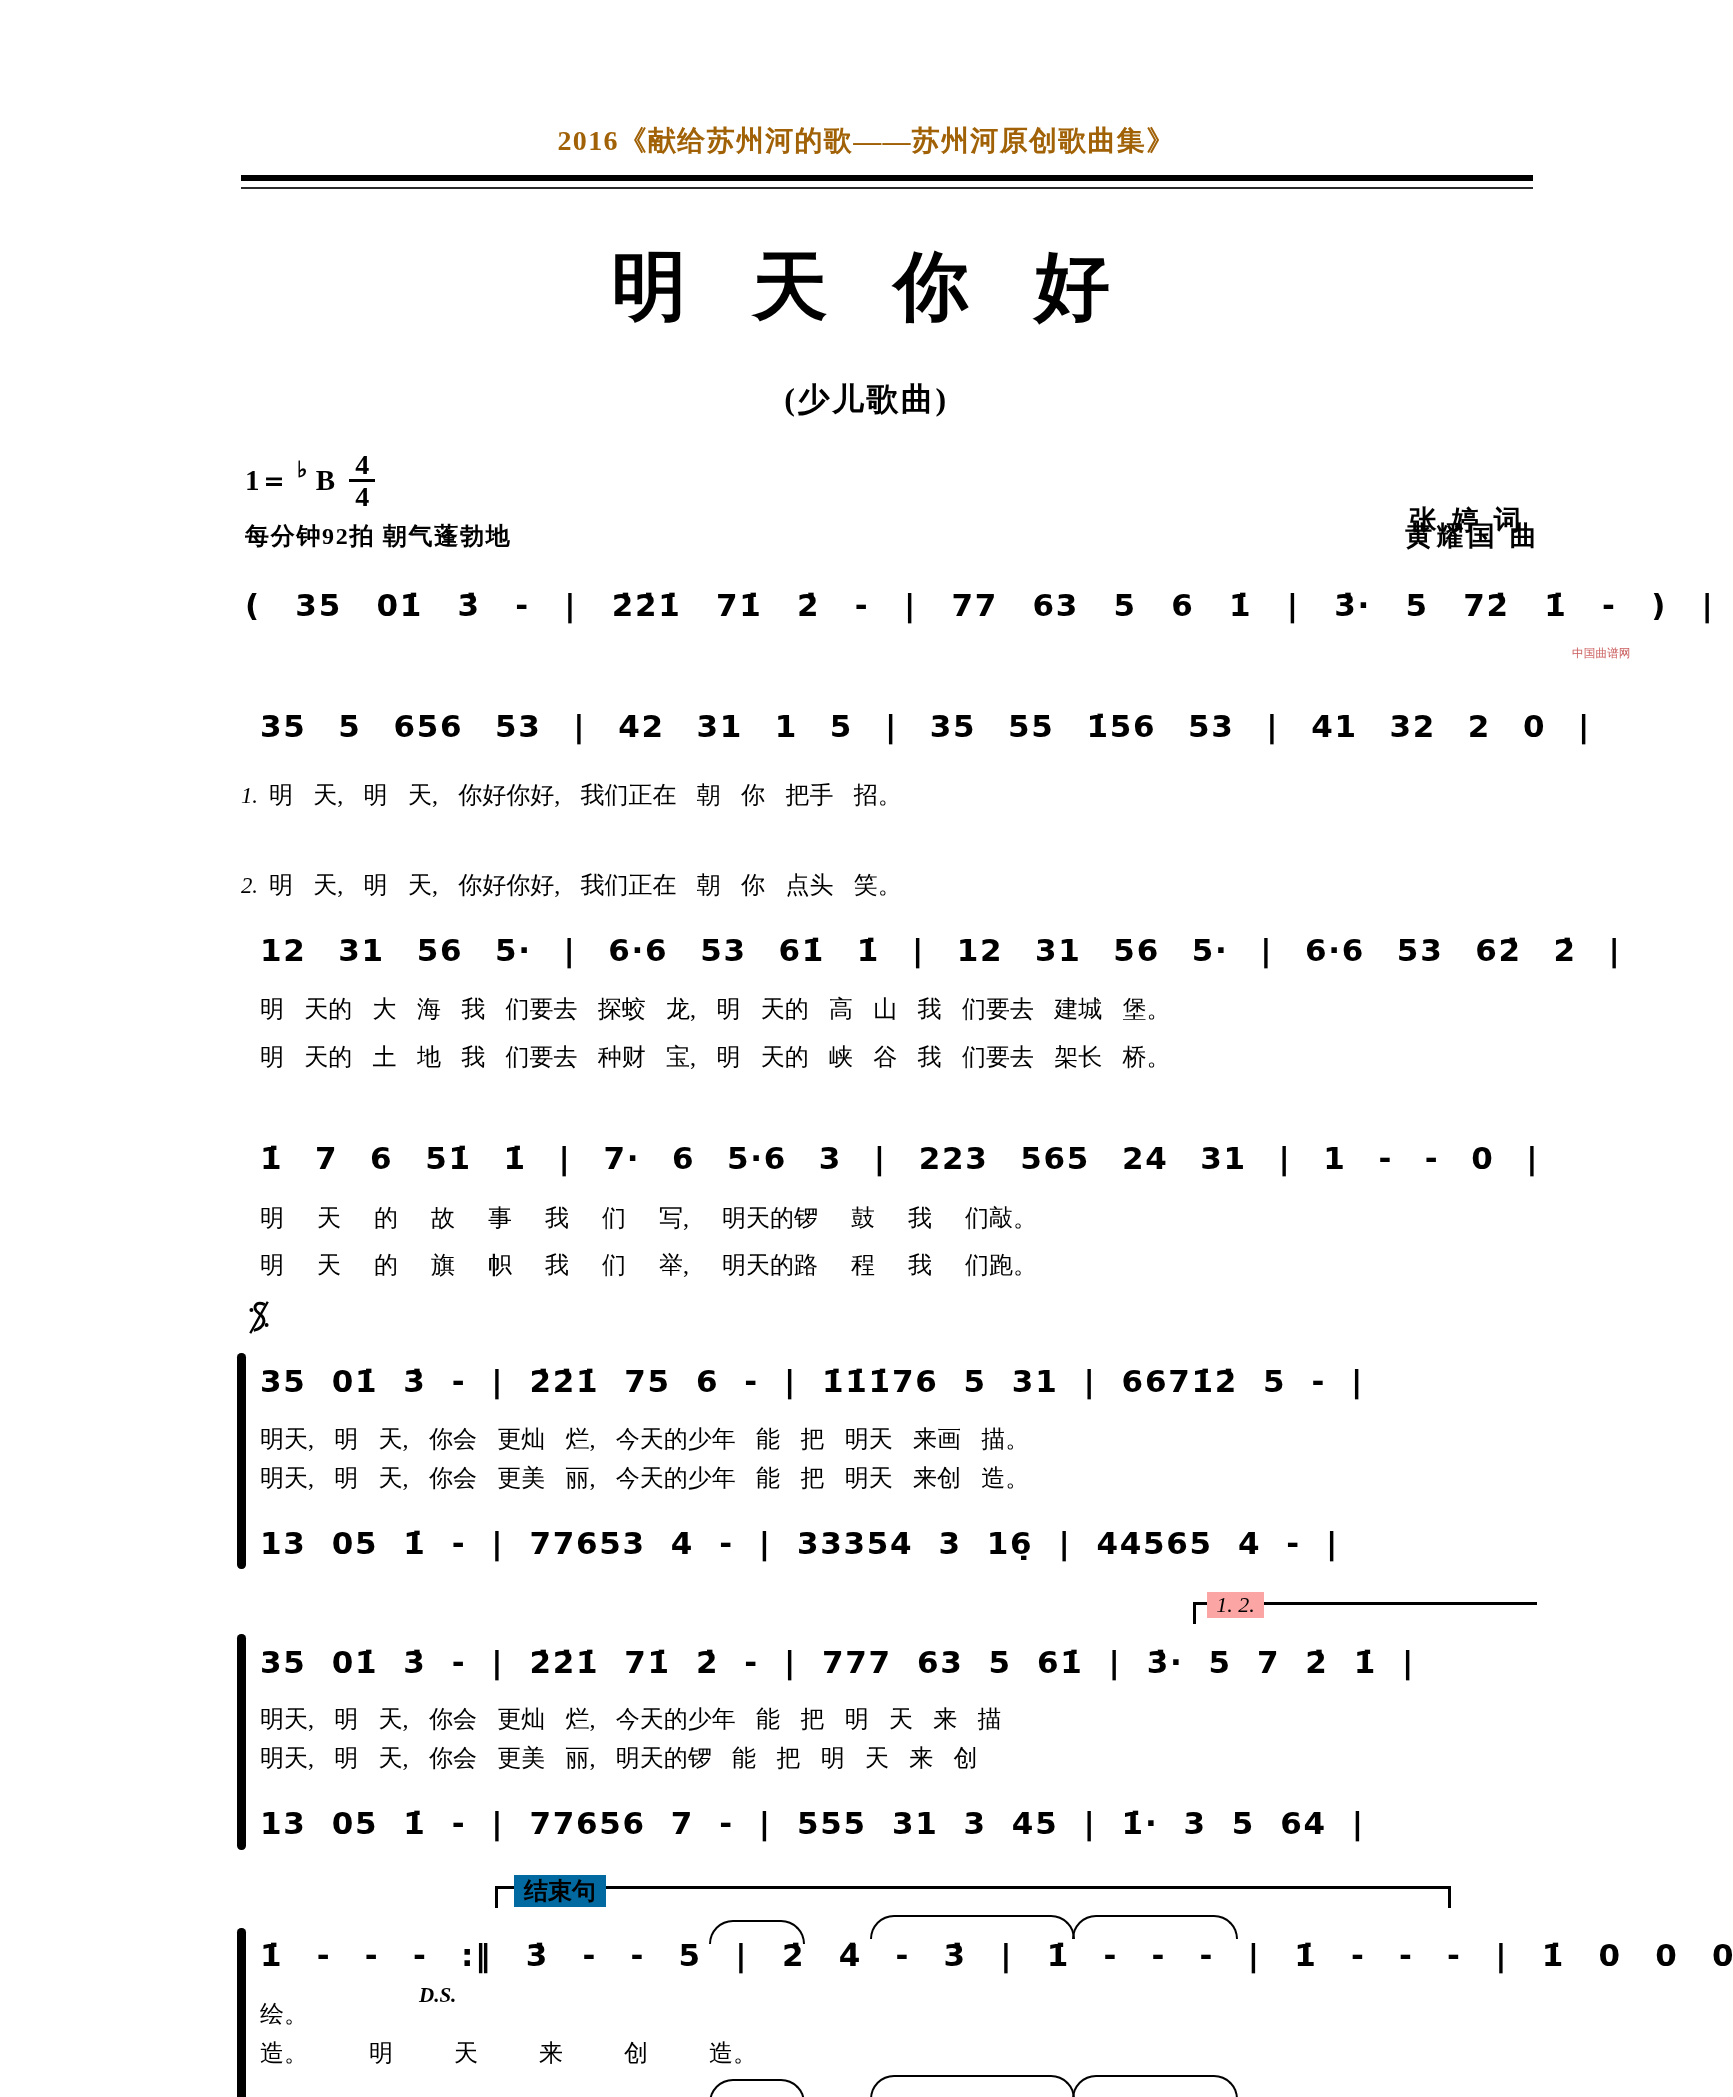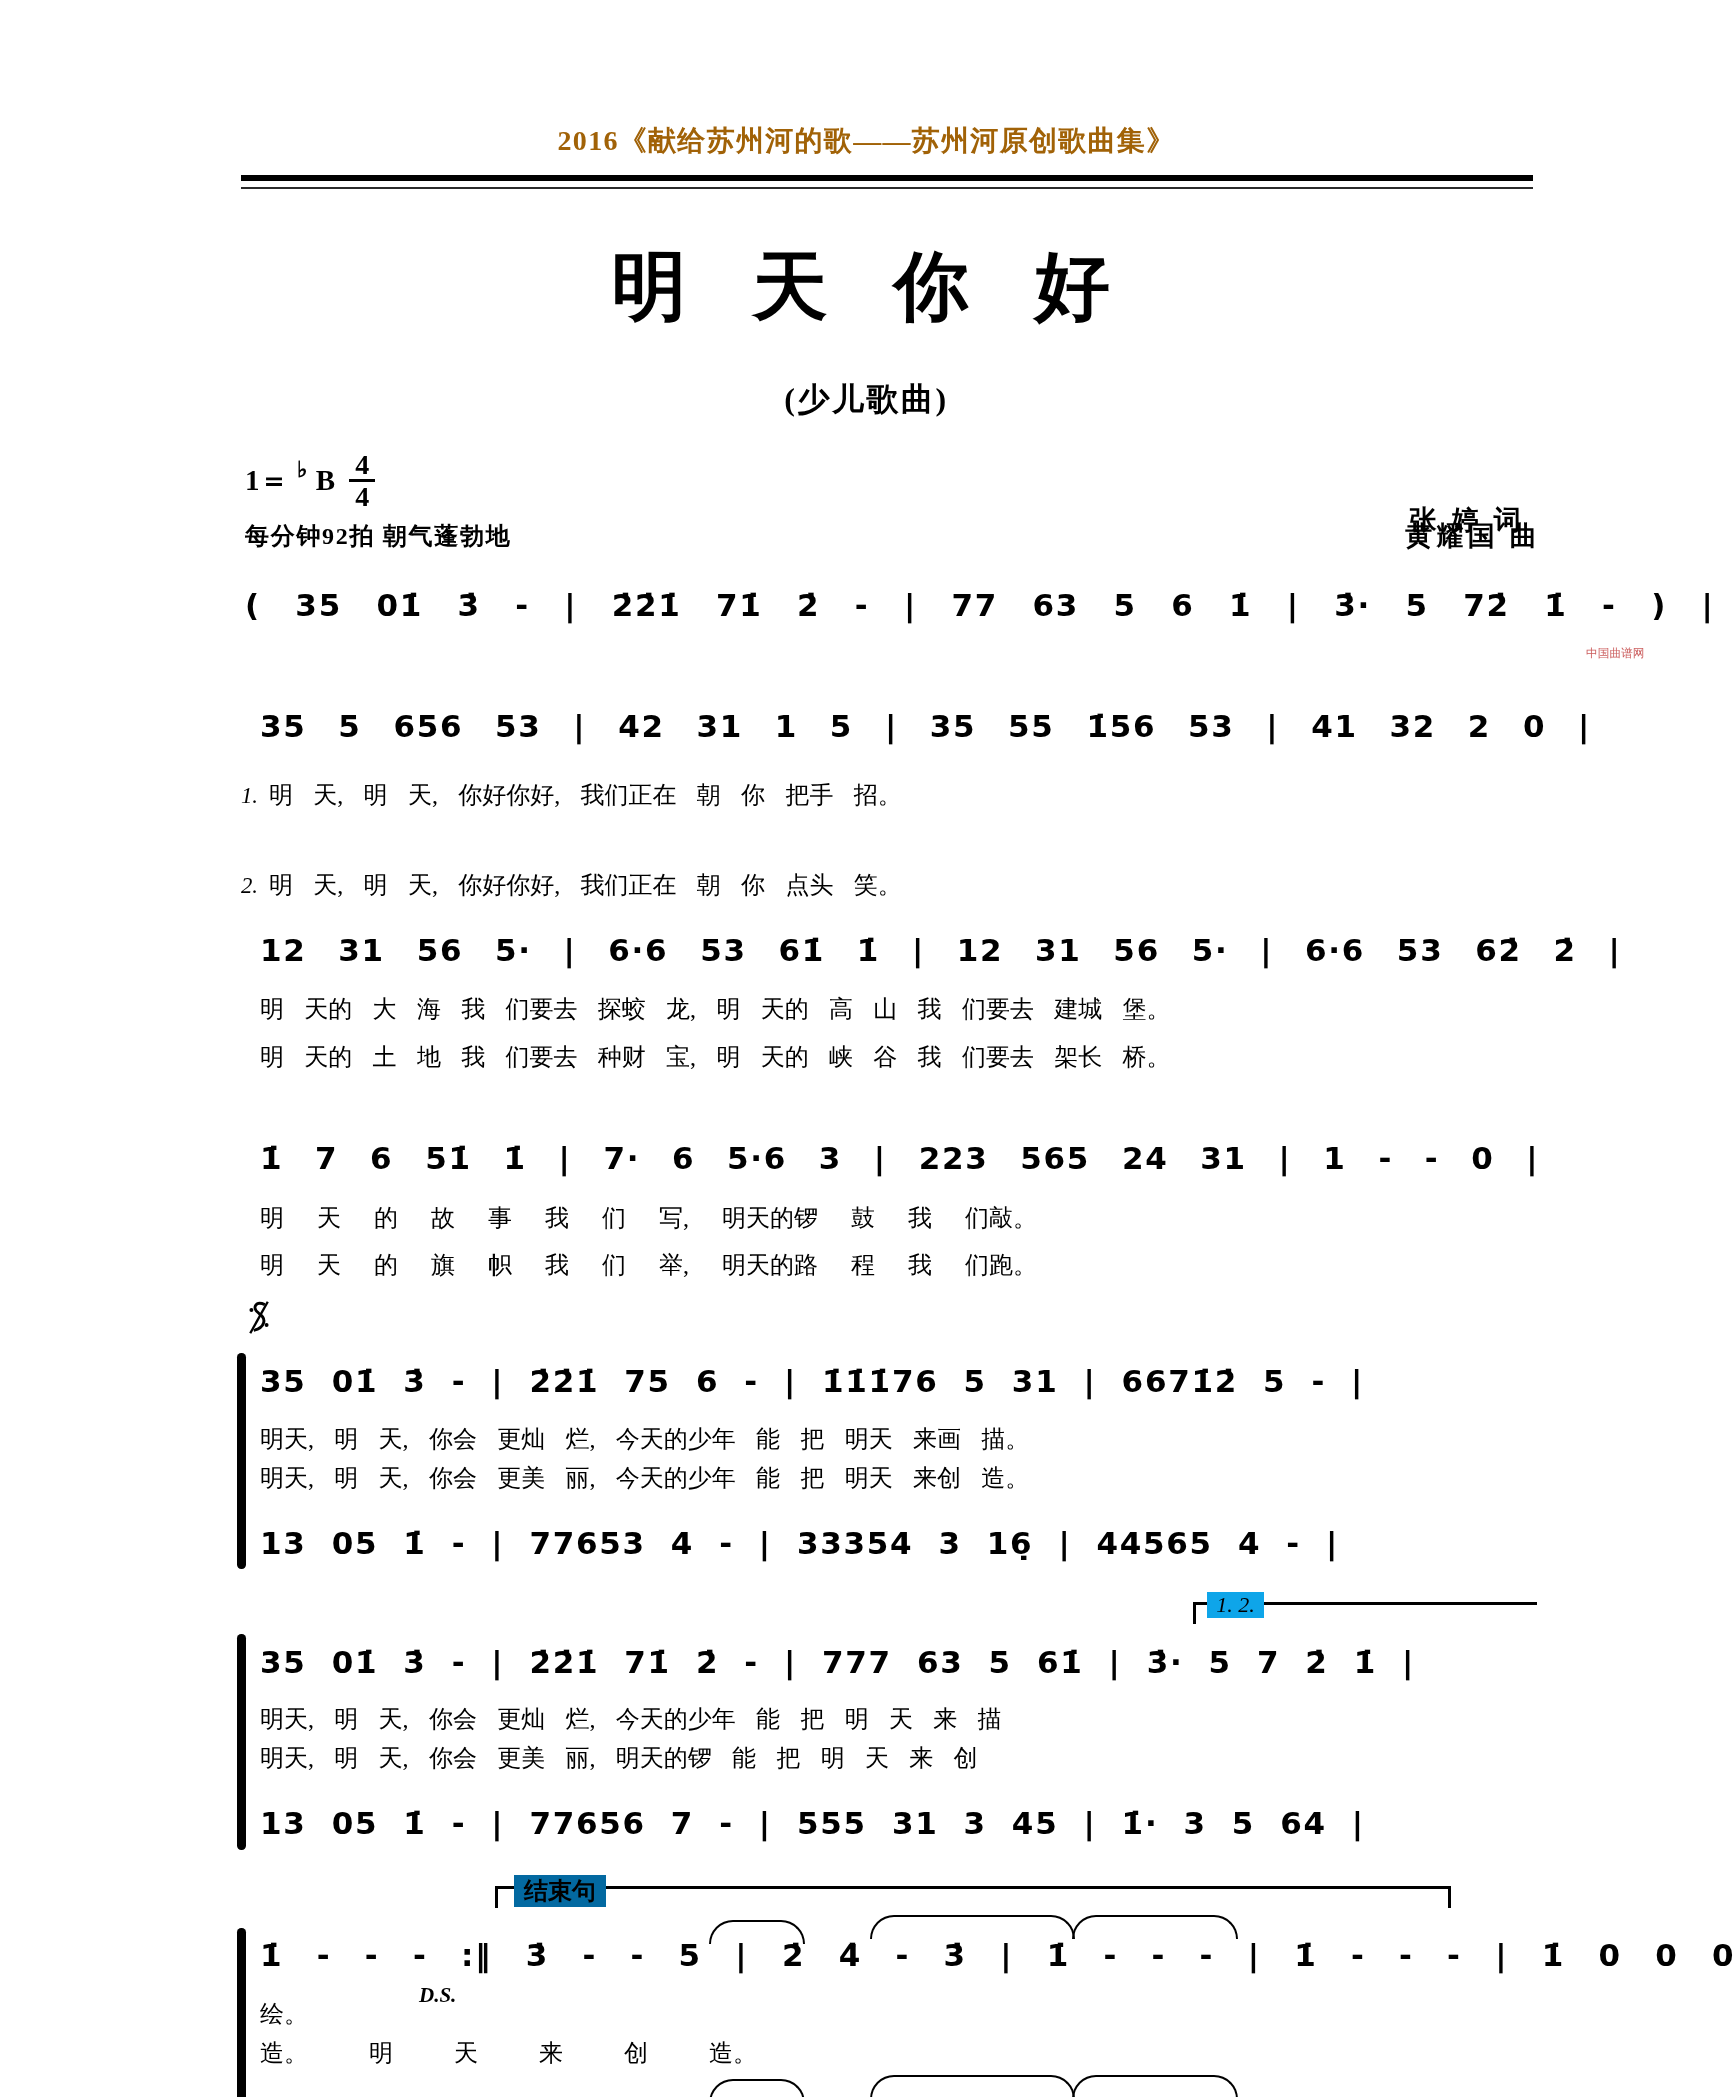--- a/index.html
+++ b/index.html
@@ -21,42 +21,42 @@
   
   .keyrow{position:absolute;top:452px;left:245px;display:flex;align-items:center;gap:8.4px;
           font-size:29px;font-weight:bold;}
   .flat{position:relative;top:-11px;font-size:22px;}
   .meter{display:inline-flex;flex-direction:column;align-items:center;line-height:0.9;
          font-size:28px;font-weight:bold;margin-left:5.9px;}
   .meter-bar{width:26px;height:3.4px;background:#000;margin:1.7px 0;}
   .tempo{position:absolute;top:520px;left:245px;font-size:24px;font-weight:600;letter-spacing:1.7px;}
   .lyricist{position:absolute;top:462px;right:208px;font-size:27px;font-weight:600;letter-spacing:4.2px;margin-top:40px;}
   .composer{position:absolute;top:518px;right:192px;font-size:27px;font-weight:600;letter-spacing:4.2px;}
-  .watermark{position:absolute;top:646px;left:1572px;font-size:11.7px;color:#c24040;opacity:.85;margin-left:14px;}
+  .watermark{position:absolute;top:646px;left:1572px;font-size:11.7px;color:#c24040;opacity:.85;}
 
   
   .staff{position:absolute;left:260px;width:1284px;white-space:nowrap;
          font-family:"DejaVu Sans",sans-serif;font-weight:700;font-size:31px;
          letter-spacing:1.7px;word-spacing:19.3px;}
   .staff.intro{left:245px;word-spacing:22px;}
   .staff.wide{word-spacing:12.6px;}
   .staff.end{word-spacing:21px;}
   .lyrics{position:absolute;left:260px;width:1284px;white-space:nowrap;
           font-size:24px;word-spacing:14.3px;}
   .lyrics .vlabel{font-style:italic;font-size:22.7px;margin-right:11px;}
   .lyrics.sp-lg{word-spacing:27px;}
   .lyrics.sp-xl{word-spacing:55px;}
 
   
   .brace{position:absolute;left:237px;width:9.2px;background:#000;border-radius:4.2px;}
 
   
   .volta{position:absolute;top:1602px;left:1193px;width:341px;height:19.3px;
          border-top:3.4px solid #000;border-left:3.4px solid #000;}
-  .volta .vtxt{position:absolute;top:-12.6px;left:11px;background:#0ea5e9;padding:0 9.2px;
+  .volta .vtxt{position:absolute;top:-12.6px;left:11px;background:#fca5a5;padding:0 9.2px;
                font-size:22px;font-style:italic;font-family:"Liberation Serif",serif;}
   .endbr{position:absolute;top:1886px;left:495px;width:950px;height:19.3px;
          border-top:3.8px solid #000;border-left:3.8px solid #000;border-right:3.8px solid #000;}
   .endbr .etxt{position:absolute;top:-14.3px;left:16px;background:#0369a1;padding:0 10px;
                font-size:24px;font-weight:bold;}
 
   .ds{position:absolute;font-size:21px;font-style:italic;font-weight:bold;
       font-family:"Liberation Serif",serif;}
 
   

